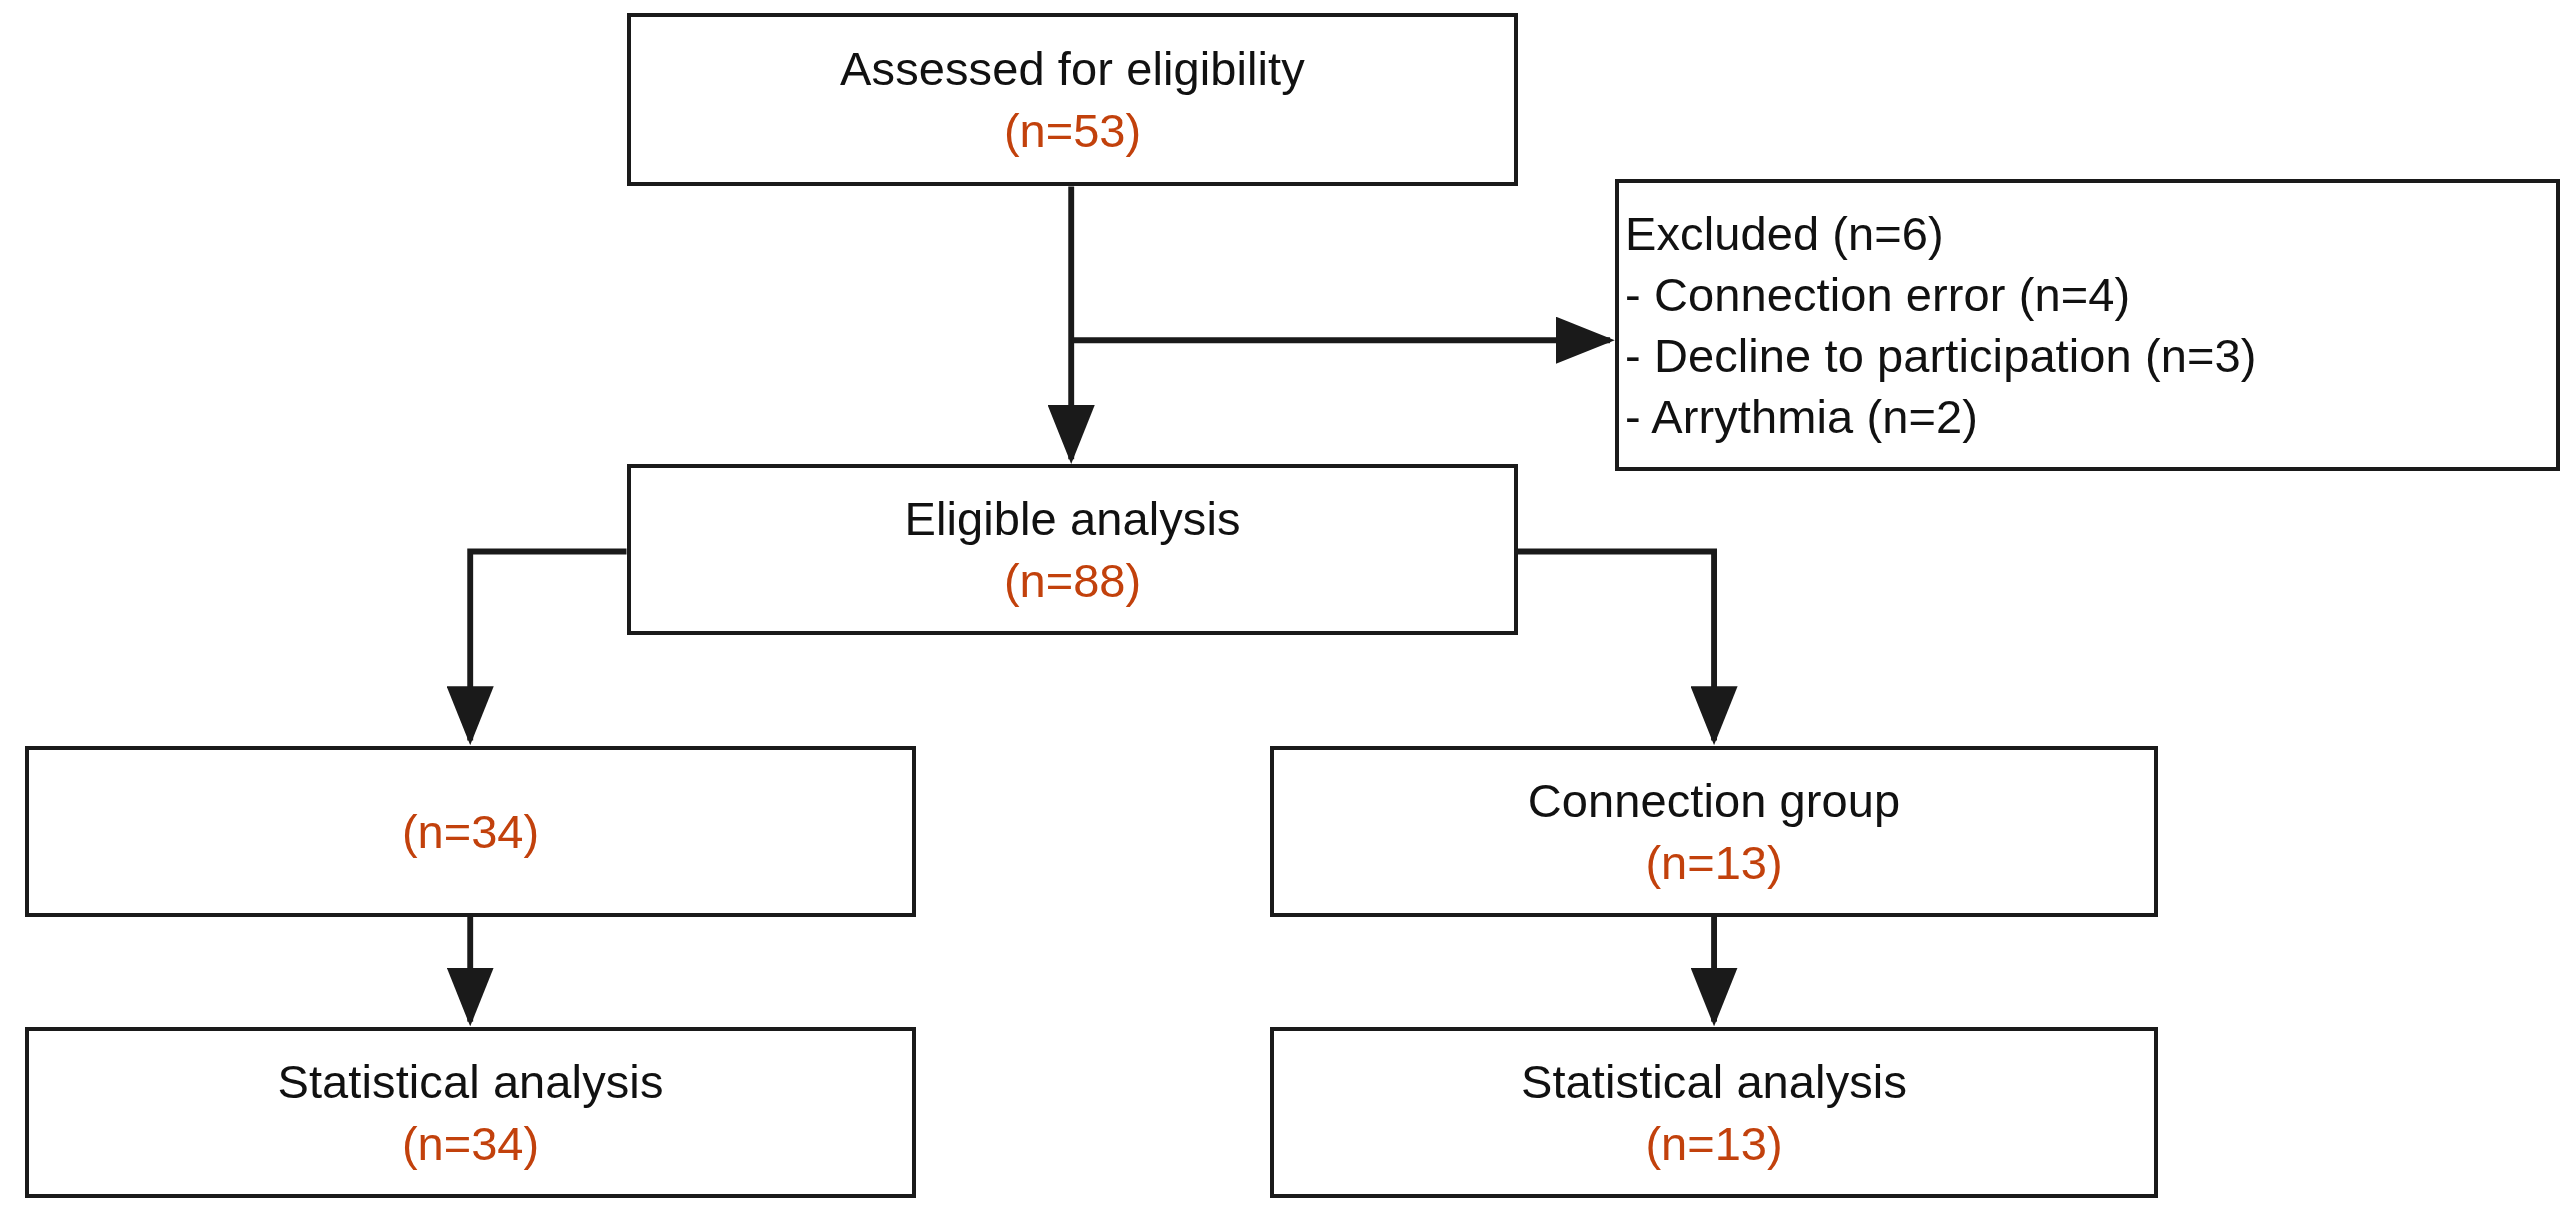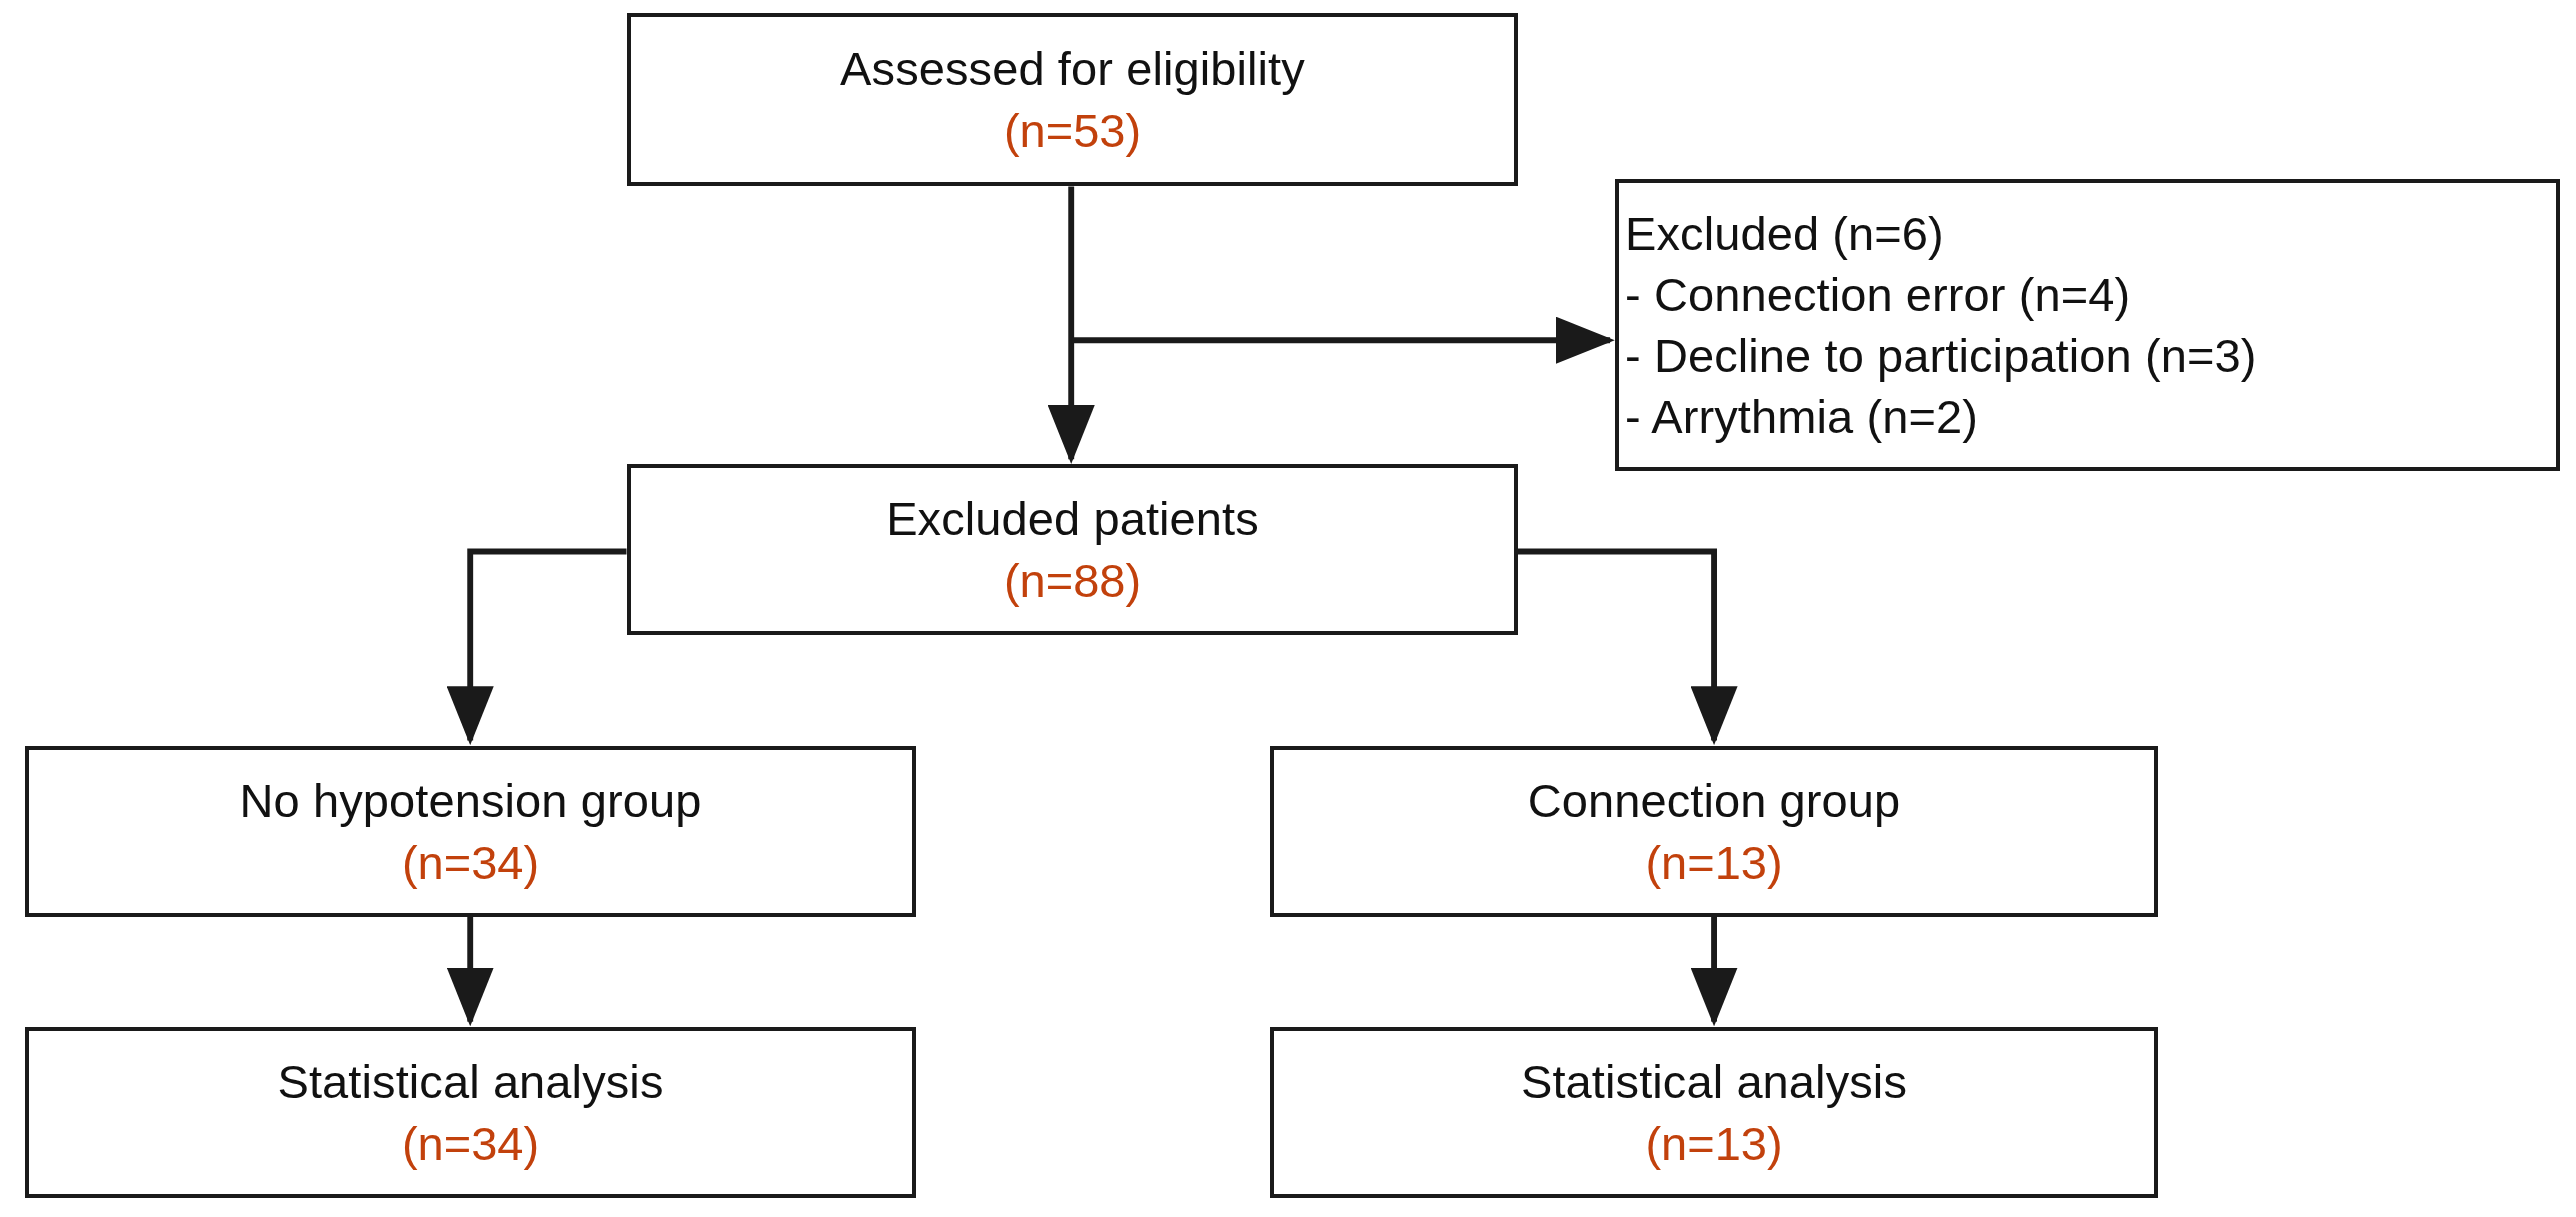--- a/index.html
+++ b/index.html
@@ -97,26 +97,25 @@
   </div>
 
   <div class="node align-left" id="box-excluded">
     <div class="node-line">Excluded (n=6)</div>
     <div class="node-line">-  Connection error (n=4)</div>
     <div class="node-line">-  Decline to participation (n=3)</div>
     <div class="node-line">-  Arrythmia (n=2)</div>
   </div>
 
   <div class="node" id="box-eligible">
-    <div class="node-line">Excluded patients</div>
+    <div class="node-line">Eligible analysis</div>
     <div class="node-count">(n=88)</div>
   </div>
 
   <div class="node" id="box-no-hypo">
-    <div class="node-line">No hypotension group</div>
     <div class="node-count">(n=34)</div>
   </div>
 
   <div class="node" id="box-hypo">
     <div class="node-line">Connection group</div>
     <div class="node-count">(n=13)</div>
   </div>
 
   <div class="node" id="box-stats-left">
     <div class="node-line">Statistical analysis</div>

